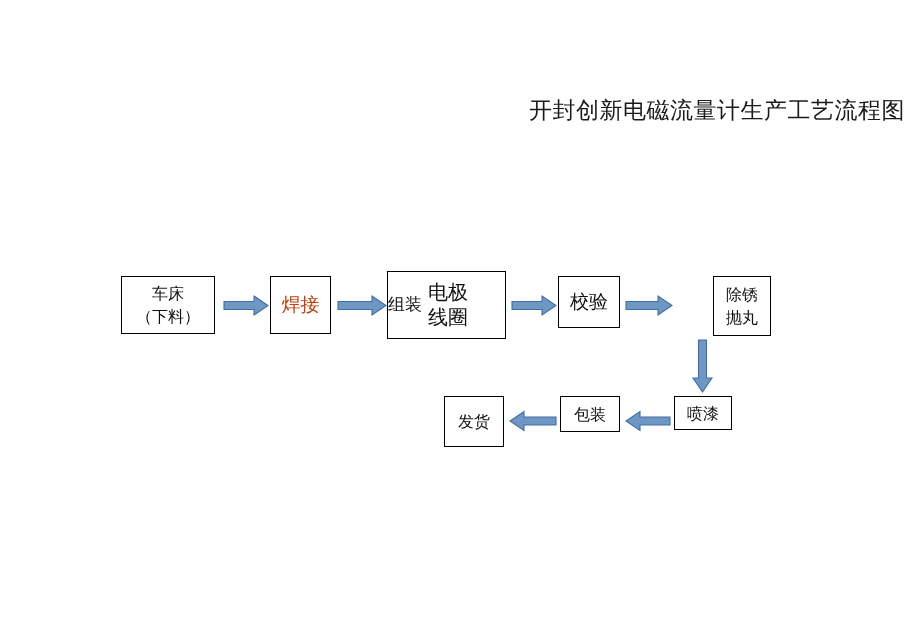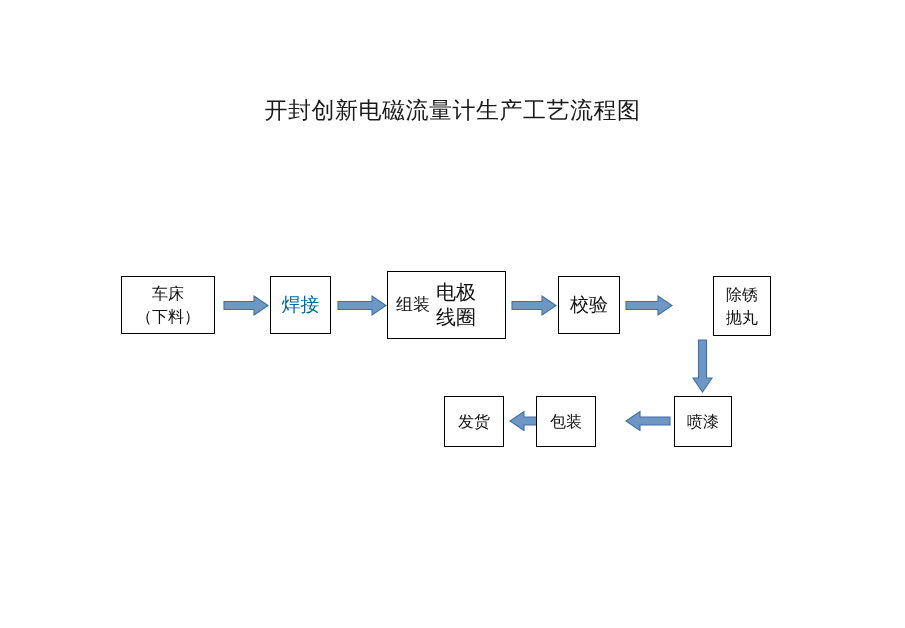--- a/index.html
+++ b/index.html
@@ -15,21 +15,21 @@
     font-family: "Liberation Serif", "DejaVu Serif", serif;
     color: #000000;
   }
 
   
   #page-title {
     position: absolute;
     left: 0;
     top: 96px;
     width: 905px;
-    text-align: center;
+    text-align: right;
     font-size: 23px;
     line-height: 30px;
     letter-spacing: 0.5px;
     color: #1a1a1a;
     white-space: nowrap;
   }
 
   
   #flow-canvas {
     position: absolute;
@@ -53,32 +53,31 @@
   }
   .node .line {
     display: block;
     white-space: nowrap;
   }
 
   
   #node-lathe      { left: 121px; top: 276px; width: 94px;  height: 58px; }
   #node-weld       { left: 270px; top: 276px; width: 61px;  height: 58px; }
   #node-assemble   { left: 387px; top: 271px; width: 119px; height: 68px; }
-  #node-calibrate  { left: 558px; top: 276px; width: 62px;  height: 58px; }
+  #node-calibrate  { left: 558px; top: 276px; width: 62px;  height: 52px; }
   #node-derust     { left: 674px; top: 276px; width: 58px;  height: 60px; margin-left: 39px; }
-  #node-paint      { left: 674px; top: 396px; width: 58px;  height: 51px; }
-  #node-package    { left: 536px; top: 396px; width: 60px;  height: 51px; }
+  #node-paint      { left: 674px; top: 396px; width: 58px;  height: 34px; }
+  #node-package    { left: 560px; top: 396px; width: 60px;  height: 36px; }
   #node-ship       { left: 444px; top: 396px; width: 60px;  height: 51px; }
   .t18 { font-size: 16px; line-height: 23px; }
   .t19 { font-size: 19px; line-height: 24px; }
 
   
   #node-assemble {
     justify-content: flex-start;
-    padding-left: 8px;
   }
   .assemble-left {
     font-size: 17px;
     line-height: 20px;
     margin-right: 6px;
     white-space: nowrap;
   }
   .assemble-right {
     font-size: 20px;
     line-height: 25px;
@@ -134,21 +133,21 @@
     </g>
   </svg>
 
   <div class="node" id="node-lathe" style="border-color: rgb(0, 0, 0); background: rgb(255, 255, 255); color: rgb(17, 17, 17);">
     <div>
       <span class="line t18">车床</span>
       <span class="line t18">（下料）</span>
     </div>
   </div>
 
-  <div class="node" id="node-weld" style="border-color: rgb(0, 0, 0); background: rgb(255, 255, 255); color: #0369a1; justify-content: center;">
+  <div class="node" id="node-weld" style="border-color: rgb(0, 0, 0); background: rgb(255, 255, 255); color: #c2410c; justify-content: center;">
     <div>
       <span class="line t19">焊接</span>
     </div>
   </div>
 
   <div class="node" id="node-assemble" style="border-color: rgb(0, 0, 0); background: rgb(255, 255, 255); color: rgb(17, 17, 17);">
     <div class="assemble-left">组装</div>
     <div class="assemble-right">
       <span class="line">电极</span>
       <span class="line">线圈</span>

